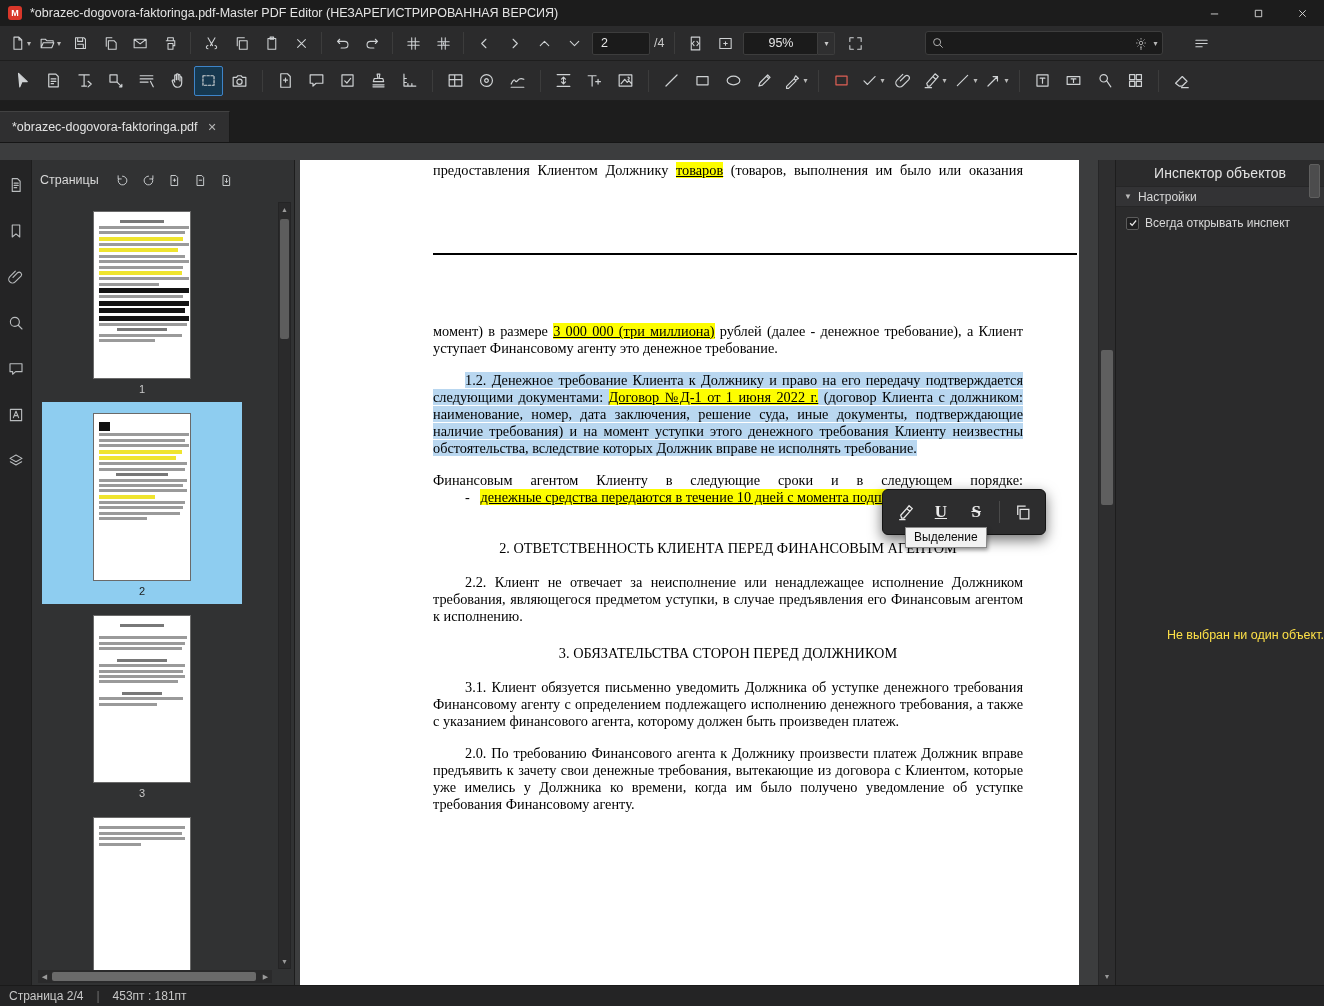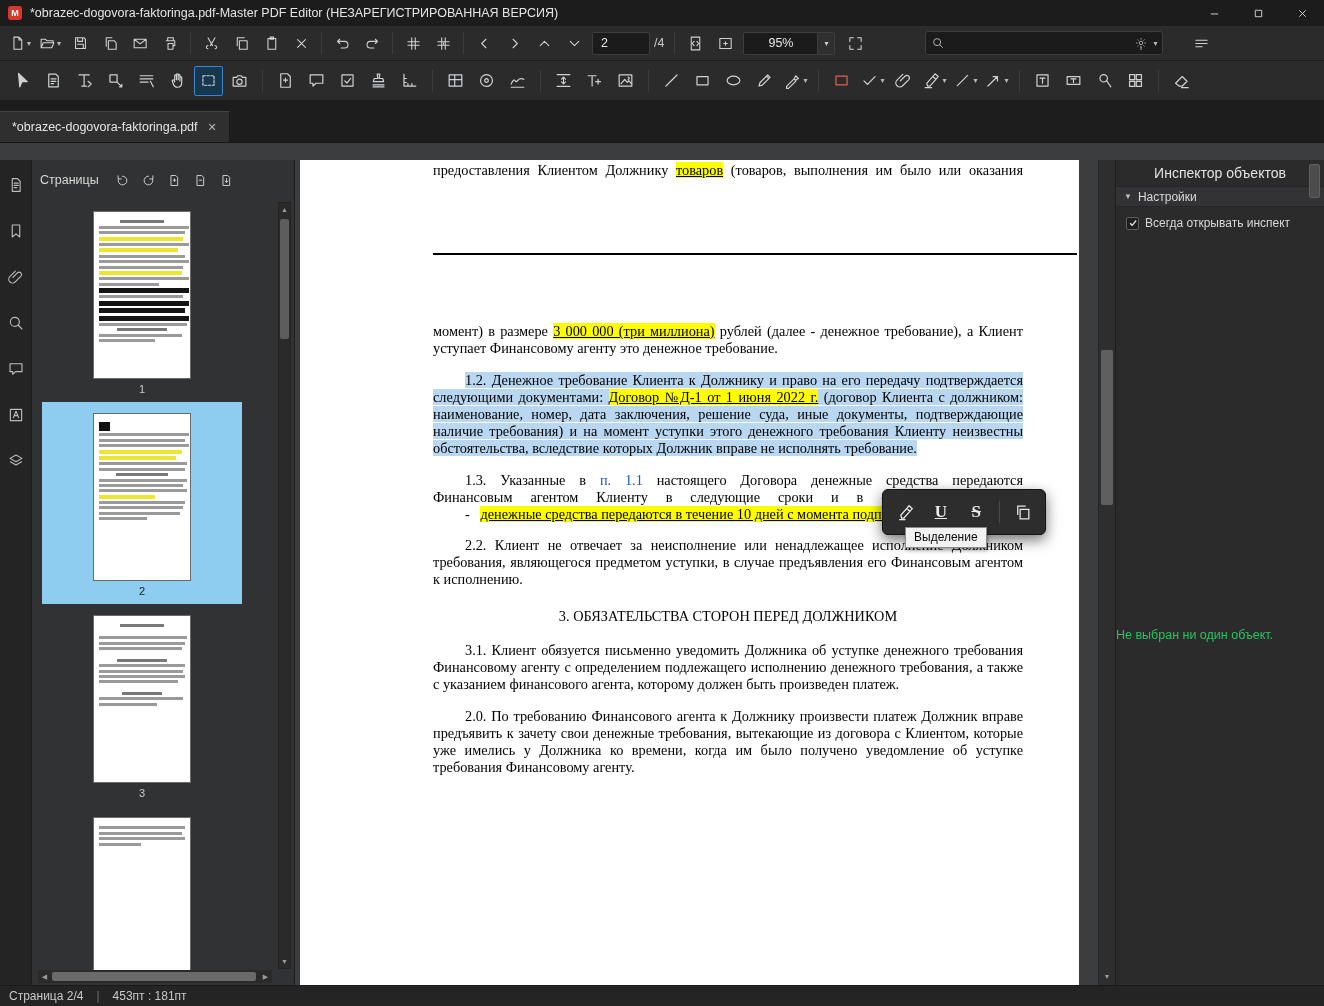--- a/index.html
+++ b/index.html
@@ -118,21 +118,21 @@
     font-size:12px;padding:2px 8px 3px 8px;z-index:6;box-shadow:1px 2px 4px rgba(0,0,0,.4)}
 
   
   .inspector{width:209px;background:#2b2b2c;border-left:1px solid #1d1d1d;position:relative;color:#d8d8d8}
   .insp-header{height:26px;display:flex;align-items:center;justify-content:center;font-size:14px;color:#e2e2e2}
   .insp-section{height:21px;background:#333335;display:flex;align-items:center;font-size:12px;padding-left:8px;gap:6px;border-top:1px solid #262627;border-bottom:1px solid #262627}
   .tri{font-size:8px;color:#bbb}
   .insp-check{display:flex;align-items:center;gap:6px;font-size:12px;padding:9px 0 0 10px;white-space:nowrap;overflow:hidden}
   .cbox{width:13px;height:13px;background:#1f1f20;border:1px solid #5c5c5c;border-radius:2px;display:flex;align-items:center;justify-content:center;flex:0 0 13px}
   .cbox svg{width:10px;height:10px}
-  .insp-empty{position:absolute;top:468px;left:0;right:0;text-align:left;font-size:12.5px;color:#22c55e}
+  .insp-empty{position:absolute;top:468px;left:0;right:0;text-align:right;font-size:12.5px;color:#fde047}
   .insp-scroll{position:absolute;top:4px;right:2px;width:13px;height:200px}
   .insp-thumb{width:11px;height:34px;background:#4c4c4d;border:1px solid #5f5f5f;border-radius:2px}
 
   
   .statusbar{position:absolute;left:0;right:0;bottom:0;height:21px;background:#242425;border-top:1px solid #1a1a1a;
     display:flex;align-items:center;color:#c9c9c9;font-size:12px;padding:0 9px;gap:13px}
   .statdiv{color:#6f6f6f}
 </style>
 </head>
 <body>
@@ -816,24 +816,24 @@
 
     <div class="docarea">
       <div class="paper">
         <div class="textblock">
             <div class="dline jlast"><span>предоставления Клиентом Должнику </span><span class="hl">товаров</span><span> (товаров, выполнения им было или оказания</span></div>
             <div class="gap" style="height: 74px;"></div>
             <div class="dochr"></div>
             <div class="gap" style="height: 68px;"></div>
             <div class="para noindent"><span>момент) в размере </span><span class="hl">3 000 000 (три миллиона)</span><span> рублей (далее - денежное требование), а Клиент уступает Финансовому агенту это денежное требование.</span></div>
             <div class="para"><span class="selwrap"><span>1.2. Денежное требование Клиента к Должнику и право на его передачу подтверждается следующими документами: </span><span class="hl">Договор №Д-1 от 1 июня 2022 г.</span><span> (договор Клиента с должником: наименование, номер, дата заключения, решение суда, иные документы, подтверждающие наличие требования) и на момент уступки этого денежного требования Клиенту неизвестны обстоятельства, вследствие которых Должник вправе не исполнять требование.</span></span></div>
-            <div class="dline ind jlast"><span>1.3. Указанные в </span><span class="lk">п. 1.1</span><span> настоящего Договора денежные средства передаются</span></div>
             <div class="dline jlast"><span>Финансовым агентом Клиенту в следующие сроки и в следующем порядке:</span></div>
             <div class="dline ind"><span>-&nbsp;&nbsp;&nbsp;</span><span class="hl">денежные средства передаются в течение 10 дней с момента подписания договора.</span></div>
             <div class="gap" style="height: 14px;"></div>
+            <div class="heading">2. ОТВЕТСТВЕННОСТЬ КЛИЕНТА ПЕРЕД ФИНАНСОВЫМ АГЕНТОМ</div>
             <div class="para"><span>2.2. Клиент не отвечает за неисполнение или ненадлежащее исполнение Должником требования, являющегося предметом уступки, в случае предъявления его Финансовым агентом к исполнению.</span></div>
             <div class="heading">3. ОБЯЗАТЕЛЬСТВА СТОРОН ПЕРЕД ДОЛЖНИКОМ</div>
             <div class="para"><span>3.1. Клиент обязуется письменно уведомить Должника об уступке денежного требования Финансовому агенту с определением подлежащего исполнению денежного требования, а также с указанием финансового агента, которому должен быть произведен платеж.</span></div>
             <div class="para"><span>2.0. По требованию Финансового агента к Должнику произвести платеж Должник вправе предъявить к зачету свои денежные требования, вытекающие из договора с Клиентом, которые уже имелись у Должника ко времени, когда им было получено уведомление об уступке требования Финансовому агенту.</span></div>
           </div>
       </div>
 
       <div class="anno-popup">
         <button class="tbtn">
           <span class="icon">

